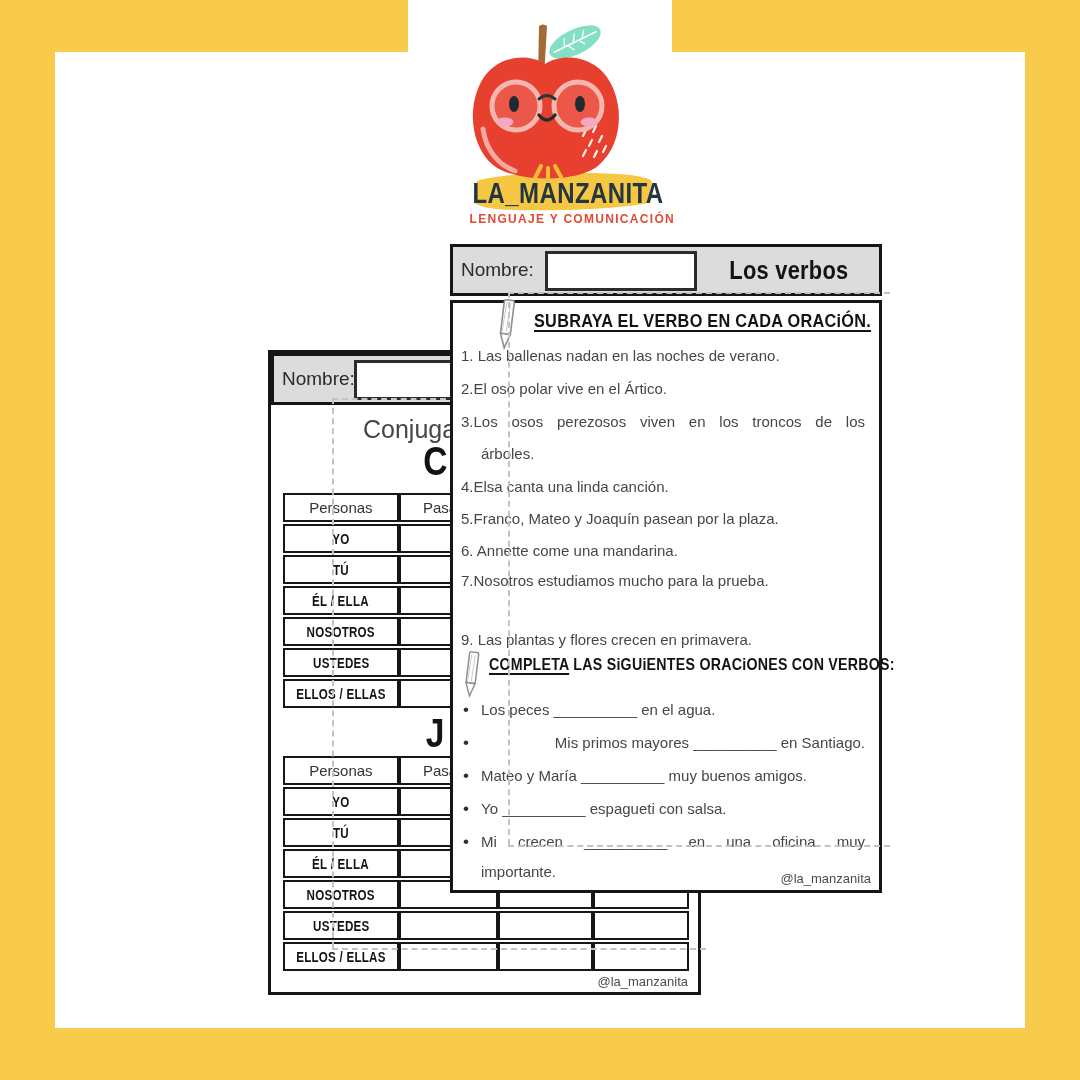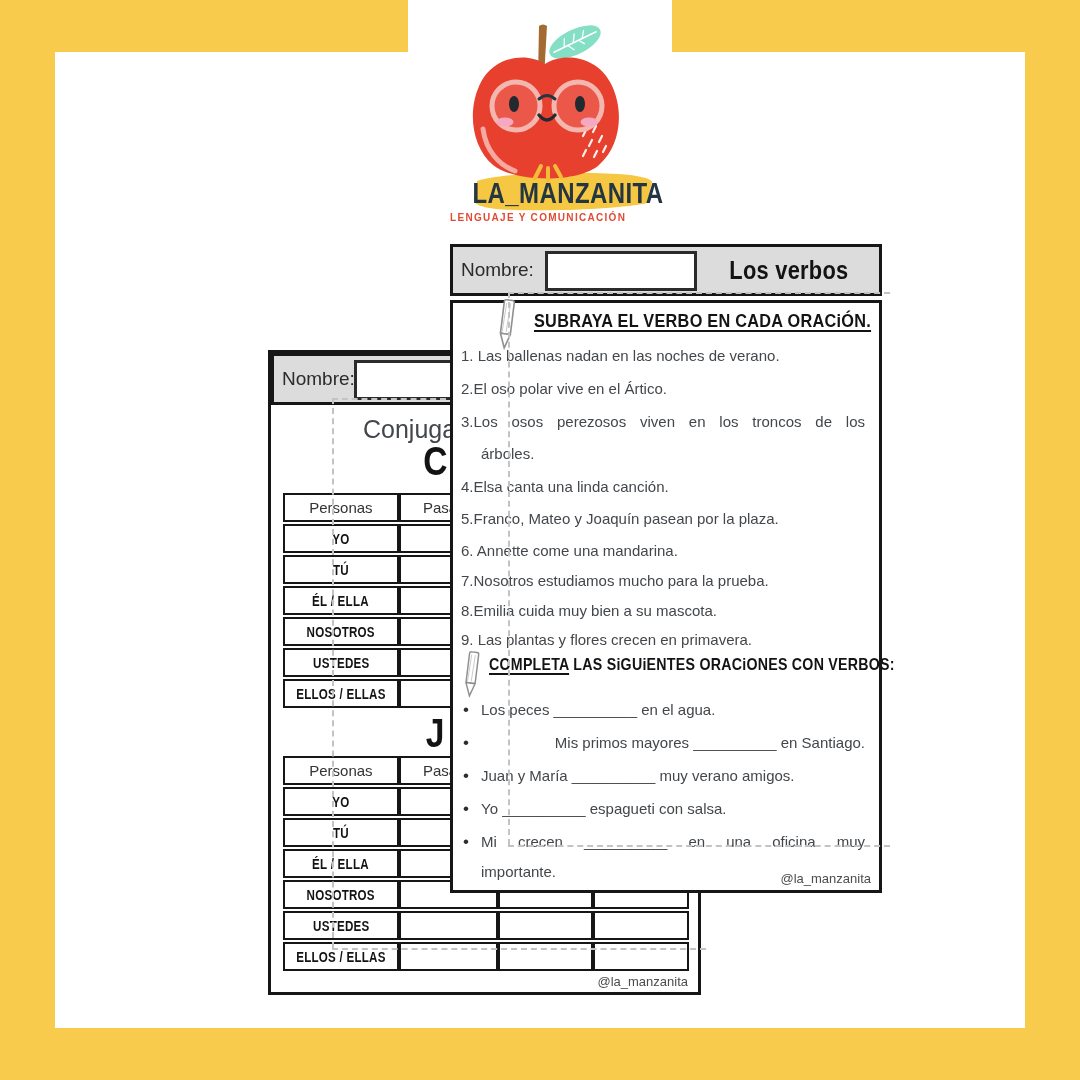--- a/index.html
+++ b/index.html
@@ -7,22 +7,22 @@
   .canvas{position:relative;width:1080px;height:1080px;background:#F8CB4D;overflow:hidden;}
   .white-area{position:absolute;left:55px;top:52px;width:970px;height:976px;background:#ffffff;}
   .top-notch{position:absolute;left:408px;top:0;width:264px;height:54px;background:#ffffff;}
 
   
   .apple-svg{position:absolute;left:455px;top:14px;width:200px;height:172px;}
   .brush-svg{position:absolute;left:468px;top:168px;width:190px;height:46px;}
   .brand-name{position:absolute;left:450px;top:176px;width:225px;text-align:center;
     font-size:30px;font-weight:bold;color:#243642;letter-spacing:.5px;
     transform:scaleX(.8);transform-origin:center;white-space:nowrap;}
-  .brand-tagline{position:absolute;left:450px;top:212px;width:225px;text-align:left;
-    font-size:10px;font-weight:bold;color:#E14A33;letter-spacing:1.3px;white-space:nowrap;}
+  .brand-tagline{position:absolute;left:450px;top:212px;width:225px;text-align:right;
+    font-size:12px;font-weight:bold;color:#E14A33;letter-spacing:1.3px;white-space:nowrap;}
 
   
   .sheet{position:absolute;background:#fff;box-sizing:border-box;}
   .sheet-back{left:268px;top:350px;width:433px;height:645px;border:3px solid #161616;}
   .sheet-front{left:450px;top:244px;width:432px;height:649px;border:none;}
   .hdr{position:absolute;left:0;top:0;right:0;height:52px;background:#dcdcdc;
     border:3px solid #161616;box-sizing:border-box;}
   .hdr-label{position:absolute;left:8px;top:0;height:46px;line-height:46px;font-size:19px;color:#2b2b2b;}
   .name-box{position:absolute;top:4px;height:40px;background:#fff;border:3px solid #2b2b2b;box-sizing:border-box;}
   .hdr-title{position:absolute;left:252px;right:6px;top:0;height:30px;line-height:46px;text-align:center;}
@@ -251,38 +251,37 @@
       </div>
 
       <div class="line" style="top:41px;">1. Las ballenas nadan en las noches de verano.</div>
       <div class="line" style="top:74px;">2.El oso polar vive en el Ártico.</div>
       <div class="line just" style="top:107px;">3.Los osos perezosos viven en los troncos de los</div>
       <div class="line cont" style="top:139px;">árboles.</div>
       <div class="line" style="top:172px;">4.Elsa canta una linda canción.</div>
       <div class="line" style="top:204px;">5.Franco, Mateo y Joaquín pasean por la plaza.</div>
       <div class="line" style="top:236px;">6. Annette come una mandarina.</div>
       <div class="line" style="top:266px;">7.Nosotros estudiamos mucho para la prueba.</div>
-      <div class="line" style="top:296px;">8.Emilia cuida muy bien a su mascota.</div>
       <div class="line" style="top:325px;">9. Las plantas y flores crecen en primavera.</div>
 
       <svg class="pencil" style="left:8px;top:346px;width:22px;height:52px;" viewBox="0 0 24 56">
         <g transform="rotate(7 12 28)" stroke="#8f8f8f" fill="#ffffff" stroke-width="1.6">
           <rect x="6.5" y="3" width="10" height="34" rx="2"></rect>
           <path d="M6.5,37 L16.5,37 L12,51 Z"></path>
           <line x1="9" y1="6" x2="8" y2="35" stroke="#c9c9c9" stroke-width="1"></line>
           <line x1="13" y1="6" x2="12" y2="35" stroke="#c9c9c9" stroke-width="1"></line>
         </g>
       </svg>
       <div class="h2-row">
         <span class="mk"><span class="u">COMPLETA</span><span> LAS SiGUiENTES ORACiONES CON VERBOS:</span></span>
       </div>
 
       <div class="line bullet" style="top:395px;">Los peces __________ en el agua.</div>
       <div class="line bullet" style="top:428px;text-align:right;">Mis primos mayores __________ en Santiago.</div>
-      <div class="line bullet" style="top:461px;">Juan y María __________ muy verano amigos.</div>
+      <div class="line bullet" style="top:461px;">Mateo y María __________ muy buenos amigos.</div>
       <div class="line bullet" style="top:494px;">Yo __________ espagueti con salsa.</div>
       <div class="line bullet just" style="top:527px;">Mi crecen __________ en una oficina muy</div>
       <div class="line cont" style="top:557px;">importante.</div>
 
       <div class="credit" style="right:8px;bottom:4px;">@la_manzanita</div>
     </div>
   </div>
 
   <div class="gv" style="left:508px;top:292px;height:553px;"></div>
   <div class="gh" style="left:508px;top:292px;width:382px;"></div>

